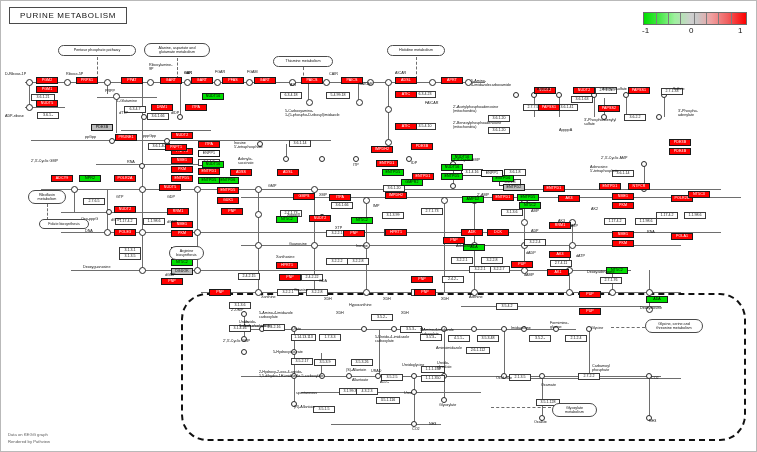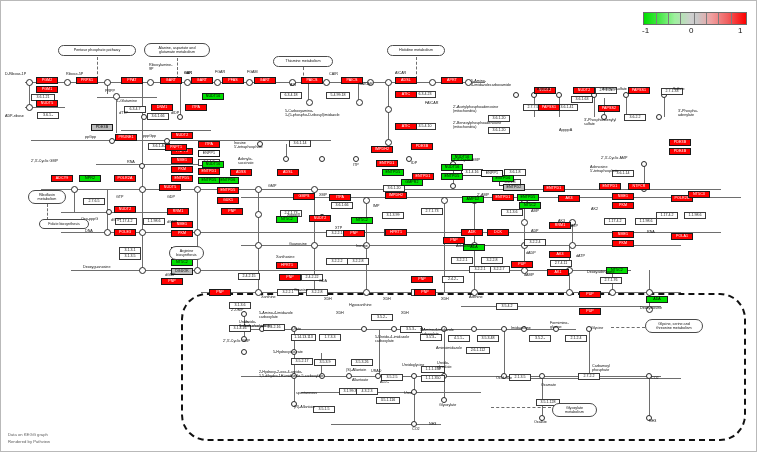--- a/index.html
+++ b/index.html
@@ -60,20 +60,21 @@
            background:none;box-sizing:border-box;}
 
   .footer{position:absolute;left:7px;bottom:6px;font-size:4.2px;
           line-height:1.5;color:#5d5d5d;}
 </style>
 </head>
 <body>
 
 <div id="page">
 
+  <div class="title-box">PURINE  METABOLISM</div>
 
   <div class="legend">
     <div class="legend-bar">
       <i style="left:12px"></i>
         <i style="left:24px"></i>
         <i style="left:36px"></i>
       <i style="left:50px"></i>
         <i style="left:62px"></i>
         <i style="left:74px"></i>
       <i style="left:87px"></i>

